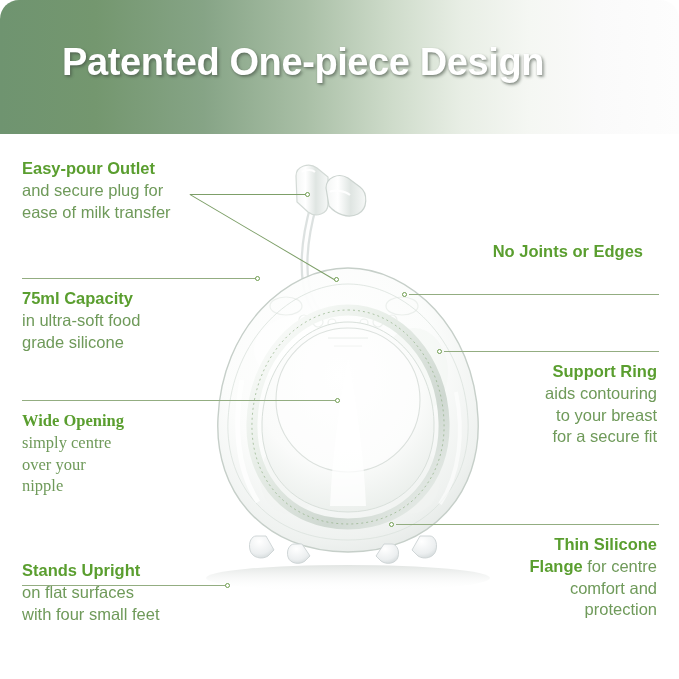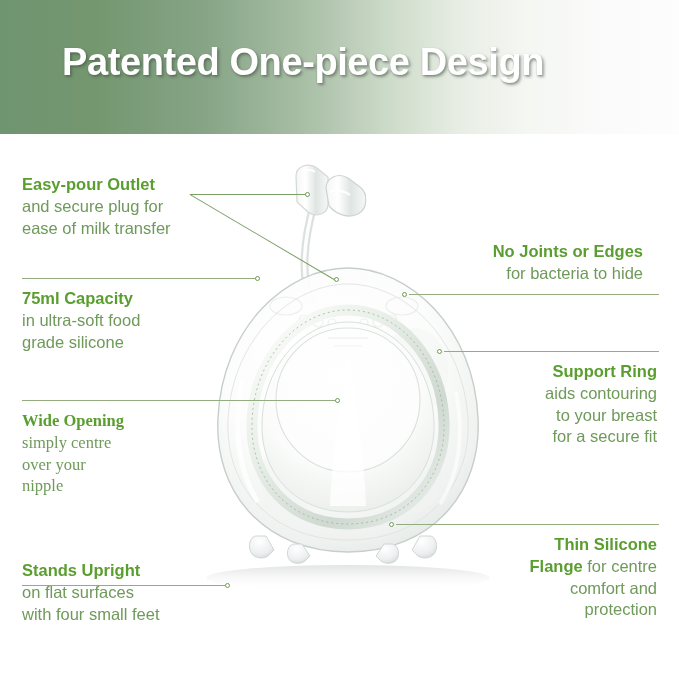--- a/index.html
+++ b/index.html
@@ -9,20 +9,21 @@
   }
   body {
     font-family: "Liberation Sans", sans-serif;
   }
   #page {
     position: relative;
     width: 679px;
     height: 679px;
     overflow: hidden;
     background: #ffffff;
+    border-radius: 19px;
   }
 
   
   #header {
     position: absolute;
     left: 0; top: 0;
     width: 679px;
     height: 134px;
     background: linear-gradient(90deg,
         #6f9470 0%,
@@ -232,21 +233,21 @@
 
   <div class="leader pale" style="left:409px; top:294px; width:250px;"></div>
   <div class="dot" style="left:402px; top:292px;"></div>
 
   <div class="leader pale" style="left:444px; top:351px; width:215px;"></div>
   <div class="dot" style="left:437px; top:349px;"></div>
 
   <div class="leader pale" style="left:396px; top:524px; width:263px;"></div>
   <div class="dot" style="left:389px; top:522px;"></div>
 
-  <div class="callout left" style="left:22px; top:174px;">
+  <div class="callout left" style="left:22px; top:158px;">
     <span class="ln hl">Easy-pour Outlet</span>
     <span class="ln">and secure plug for</span>
     <span class="ln">ease of milk transfer</span>
   </div>
 
   <div class="callout left" style="left:22px; top:288px;">
     <span class="ln hl">75ml Capacity</span>
     <span class="ln">in ultra-soft food</span>
     <span class="ln">grade silicone</span>
   </div>
@@ -259,21 +260,20 @@
   </div>
 
   <div class="callout left" style="left:22px; top:560px;">
     <span class="ln hl">Stands Upright</span>
     <span class="ln">on flat surfaces</span>
     <span class="ln">with four small feet</span>
   </div>
 
   <div class="callout right" style="right:36px; top:241px;">
     <span class="ln hl">No Joints or Edges</span>
-    <span class="ln">for bacteria to hide</span>
   </div>
 
   <div class="callout right" style="right:22px; top:361px;">
     <span class="ln hl">Support Ring</span>
     <span class="ln">aids contouring</span>
     <span class="ln">to your breast</span>
     <span class="ln">for a secure fit</span>
   </div>
 
   <div class="callout right" style="right:22px; top:534px;">

